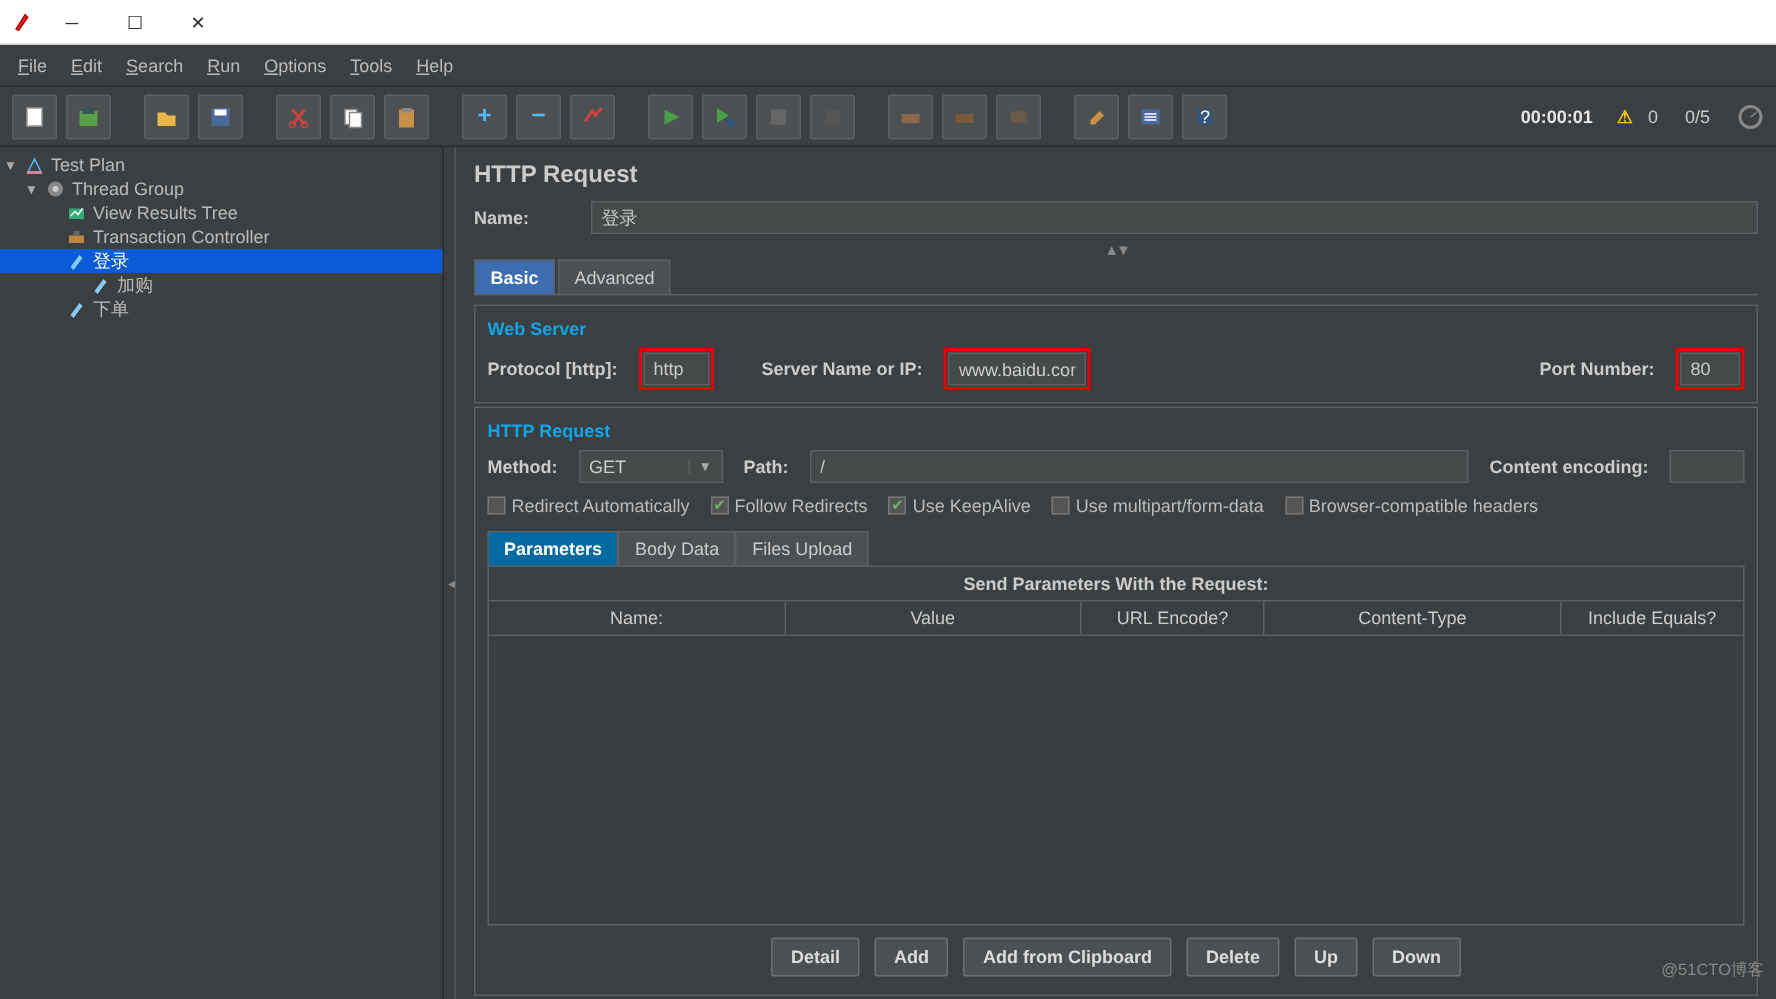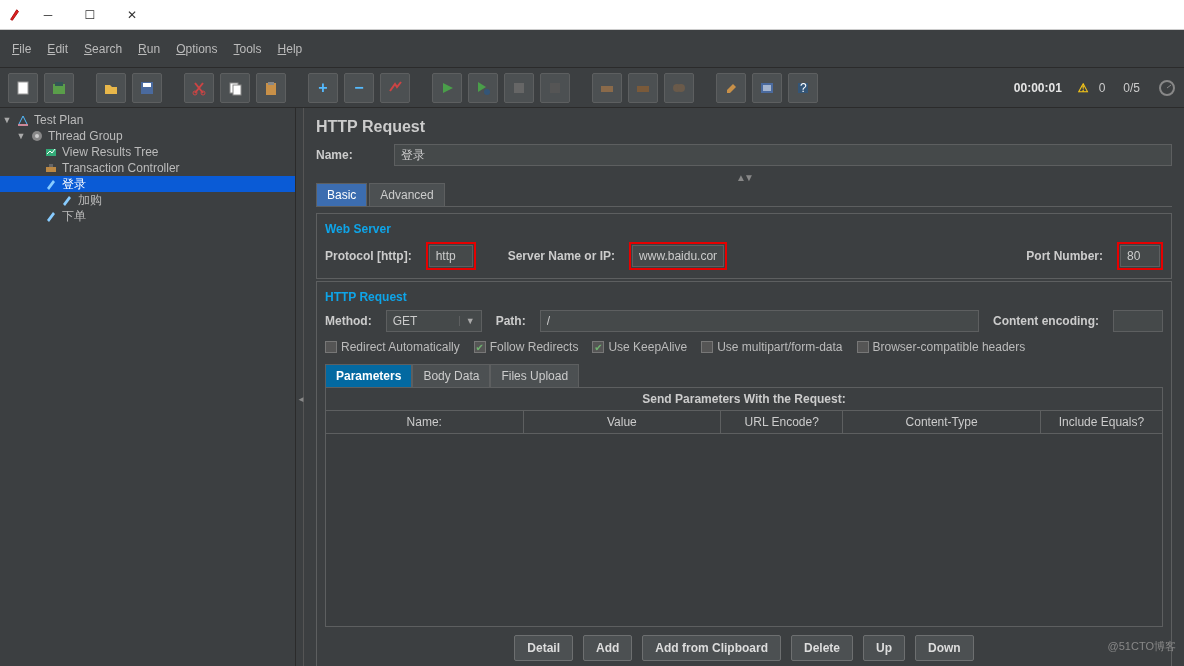--- a/index.html
+++ b/index.html
@@ -6,21 +6,21 @@
 body { background: #3c3f41; color: #bbb; width: 1184px; height: 666px; overflow: hidden; position: relative; }
 
 
 .titlebar { background: #fff; color: #000; height: 30px; display: flex; align-items: center; padding: 0 8px; border-bottom: 1px solid #ccc; }
 .titlebar .feather { width: 14px; height: 14px; margin-right: 6px; }
 .titlebar .title { flex: 1; }
 .winbtns { display: flex; gap: 2px; }
 .winbtn { width: 40px; height: 24px; display: flex; align-items: center; justify-content: center; color: #333; }
 
 
-.menubar { background: #3c3f41; height: 38px; display: flex; align-items: center; padding: 0 6px; gap: 4px; border-bottom: 1px solid #2b2b2b; }
+.menubar { background: #3c3f41; height: 28px; display: flex; align-items: center; padding: 0 6px; gap: 4px; border-bottom: 1px solid #2b2b2b; }
 .menubar .mi { padding: 2px 6px; color: #bbb; }
 .menubar .mi u { text-decoration: underline; }
 
 
 .toolbar { background: #3c3f41; height: 40px; display: flex; align-items: center; padding: 4px 8px; gap: 6px; border-bottom: 1px solid #2b2b2b; }
 .tbtn { width: 30px; height: 30px; background: #4c5052; border: 1px solid #5d5f60; display: flex; align-items: center; justify-content: center; border-radius: 2px; }
 .tsep { width: 10px; }
 .toolbar .spacer { flex: 1; }
 .timer { color: #e5e5e5; font-weight: bold; margin-right: 10px; }
 .warn { color: #f5c518; font-weight: bold; margin-right: 4px; }
@@ -40,21 +40,21 @@
 
 h2.section-title { font-size: 16px; font-weight: bold; color: #ccc; margin-bottom: 8px; }
 .row { display: flex; align-items: center; margin-bottom: 6px; }
 .lbl { font-weight: bold; color: #ccc; margin-right: 8px; min-width: 70px; }
 .inp { background: #45494a; border: 1px solid #5d5f60; color: #ccc; padding: 3px 6px; height: 22px; }
 .inp.full { flex: 1; }
 .chev { color: #888; font-size: 10px; letter-spacing: -2px; margin: 0 auto; }
 
 .tabs { display: flex; border-bottom: 1px solid #5d5f60; }
 .tab { padding: 4px 10px; background: #4c5052; border: 1px solid #5d5f60; border-bottom: none; color: #ccc; margin-right: 2px; }
-.tab.active { background: #3c6db0; color: #fff; font-weight: normal; }
+.tab.active { background: #3c6db0; color: #fff; font-weight: bold; }
 
 .fieldset { border: 1px solid #5d5f60; padding: 8px; margin-top: 6px; }
 .fs-title { font-weight: bold; color: #0ea5e9; margin-bottom: 6px; }
 .ws-row { display: flex; align-items: center; gap: 6px; }
 .redbox { border: 2px solid #e60000; padding: 1px; }
 
 .combo { background: #45494a; border: 1px solid #5d5f60; color: #ccc; padding: 3px 6px; height: 22px; width: 96px; display: flex; align-items: center; justify-content: space-between; }
 .combo .arr { color: #aaa; font-size: 9px; border-left: 1px solid #5d5f60; padding-left: 6px; }
 
 .cks { display: flex; align-items: center; gap: 14px; margin-top: 8px; font-size: 11px; color: #bbb; }

